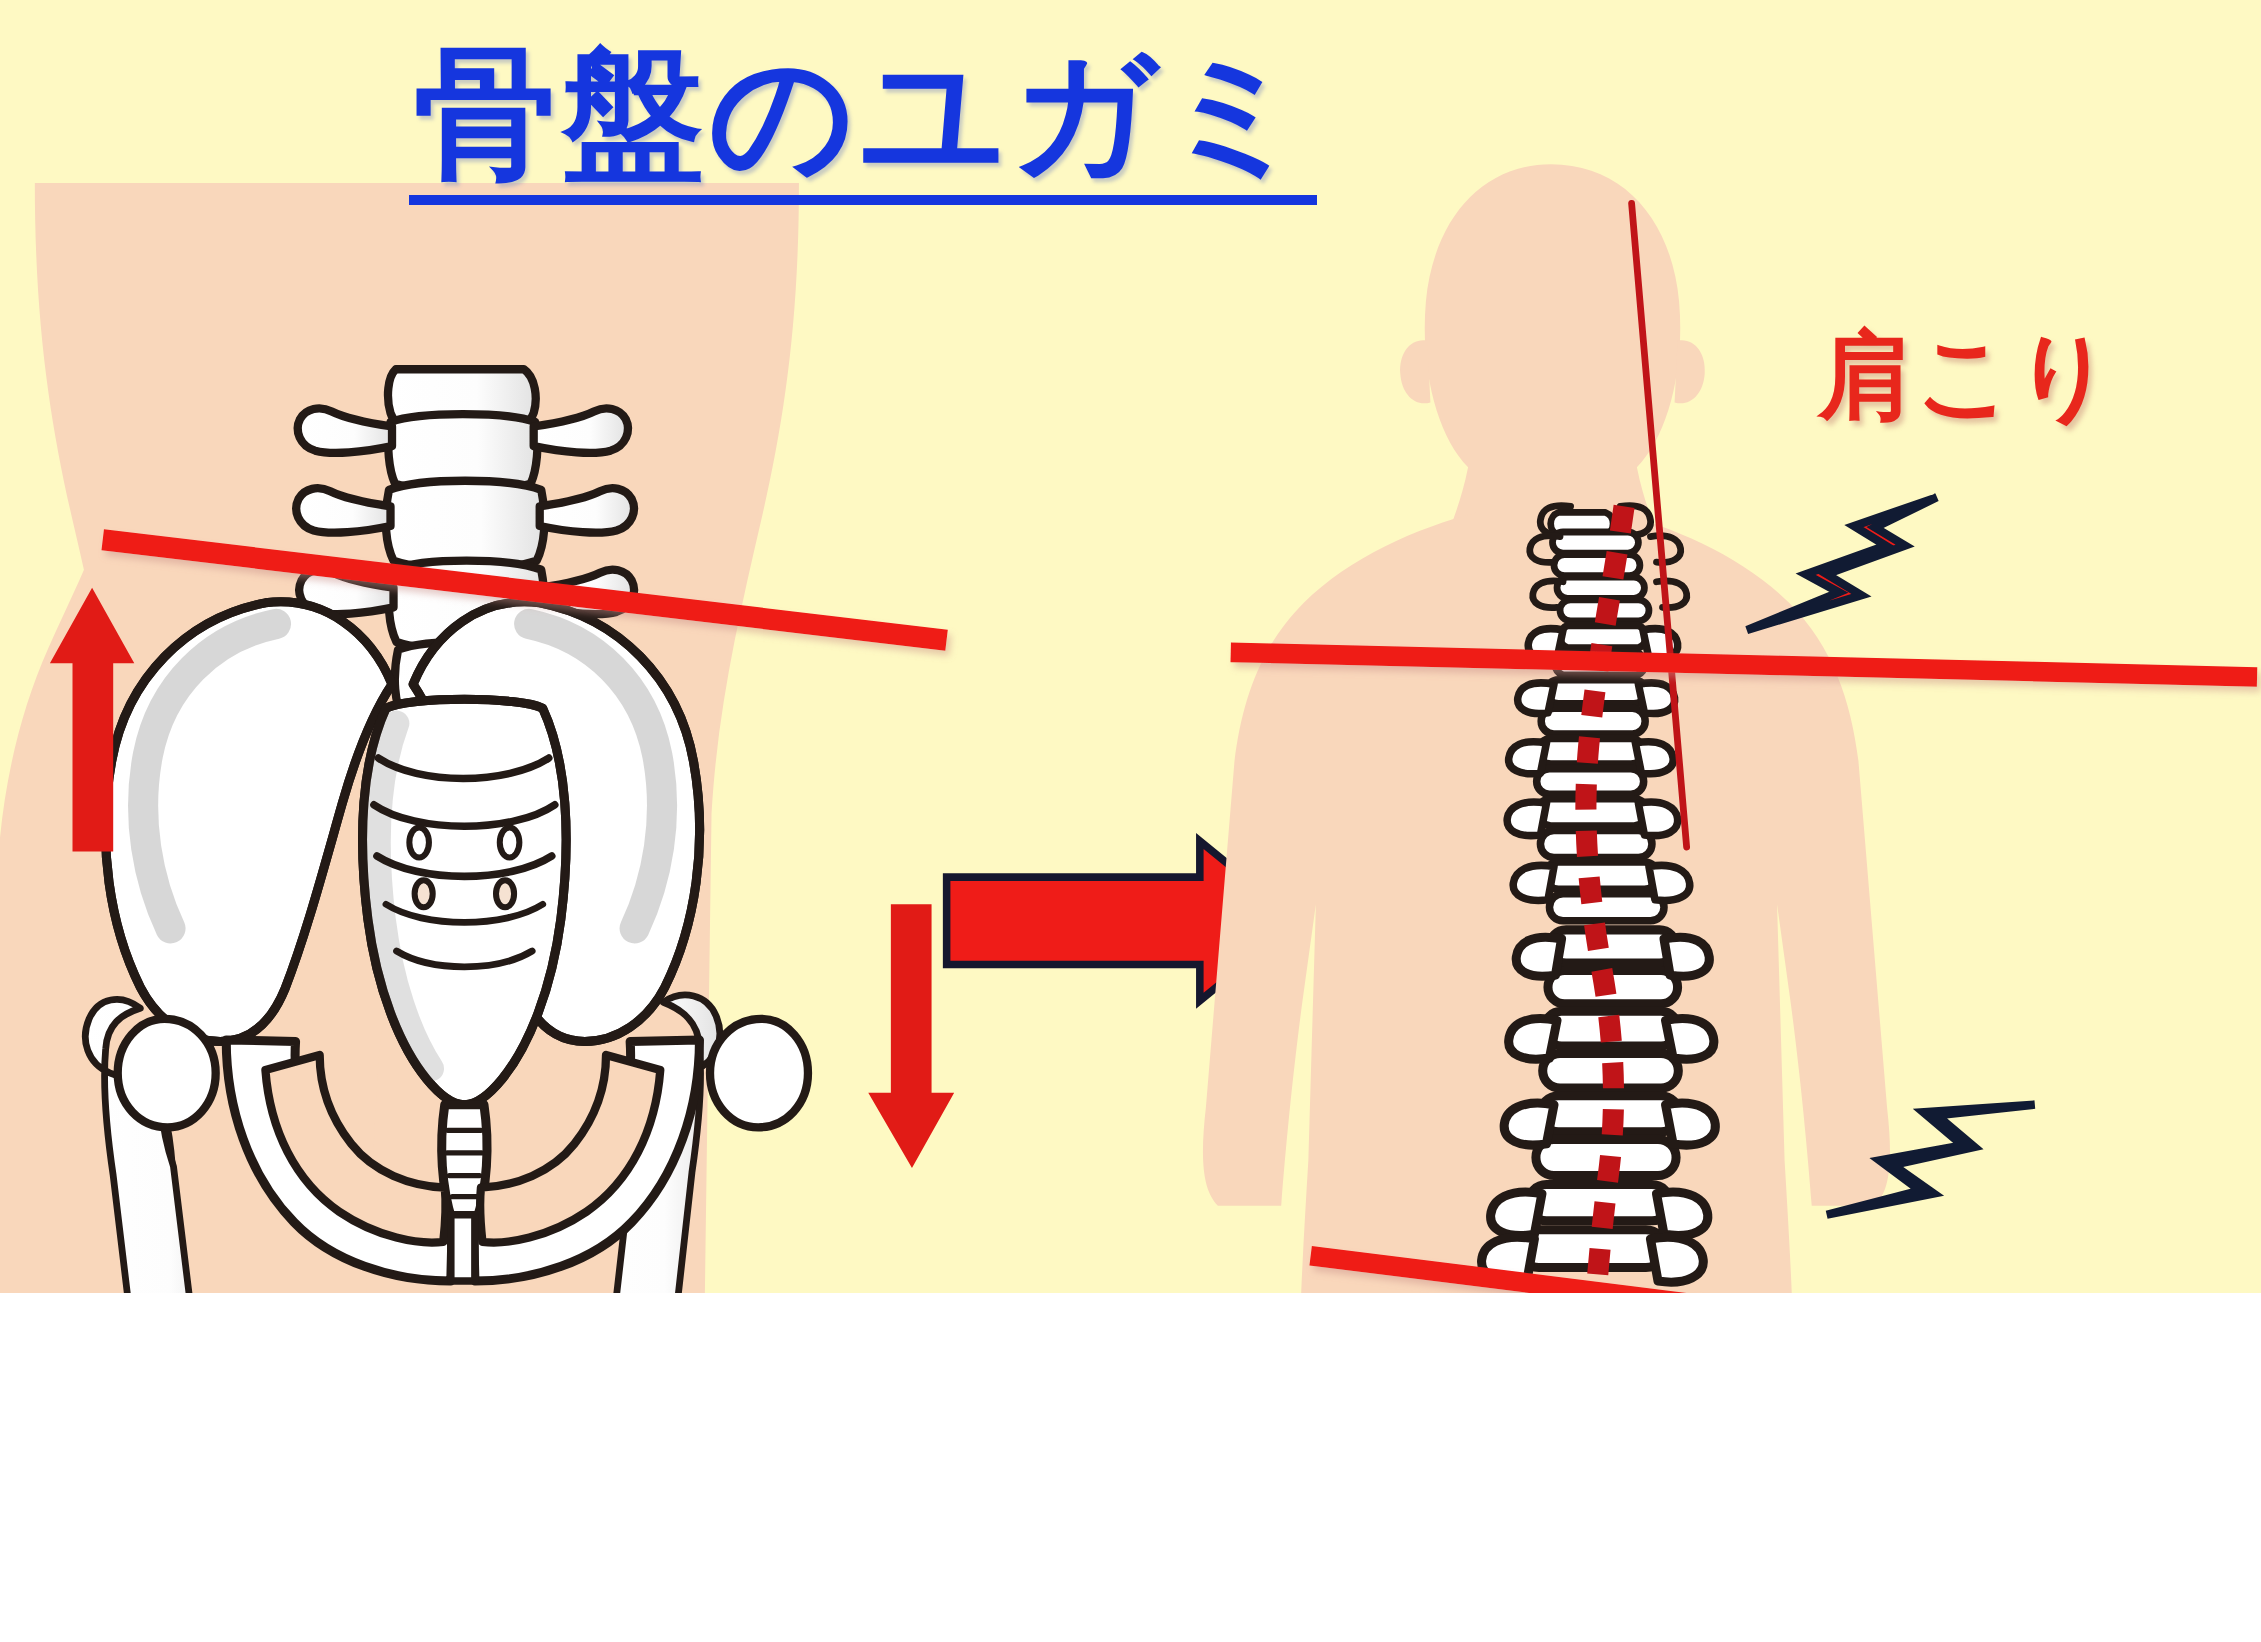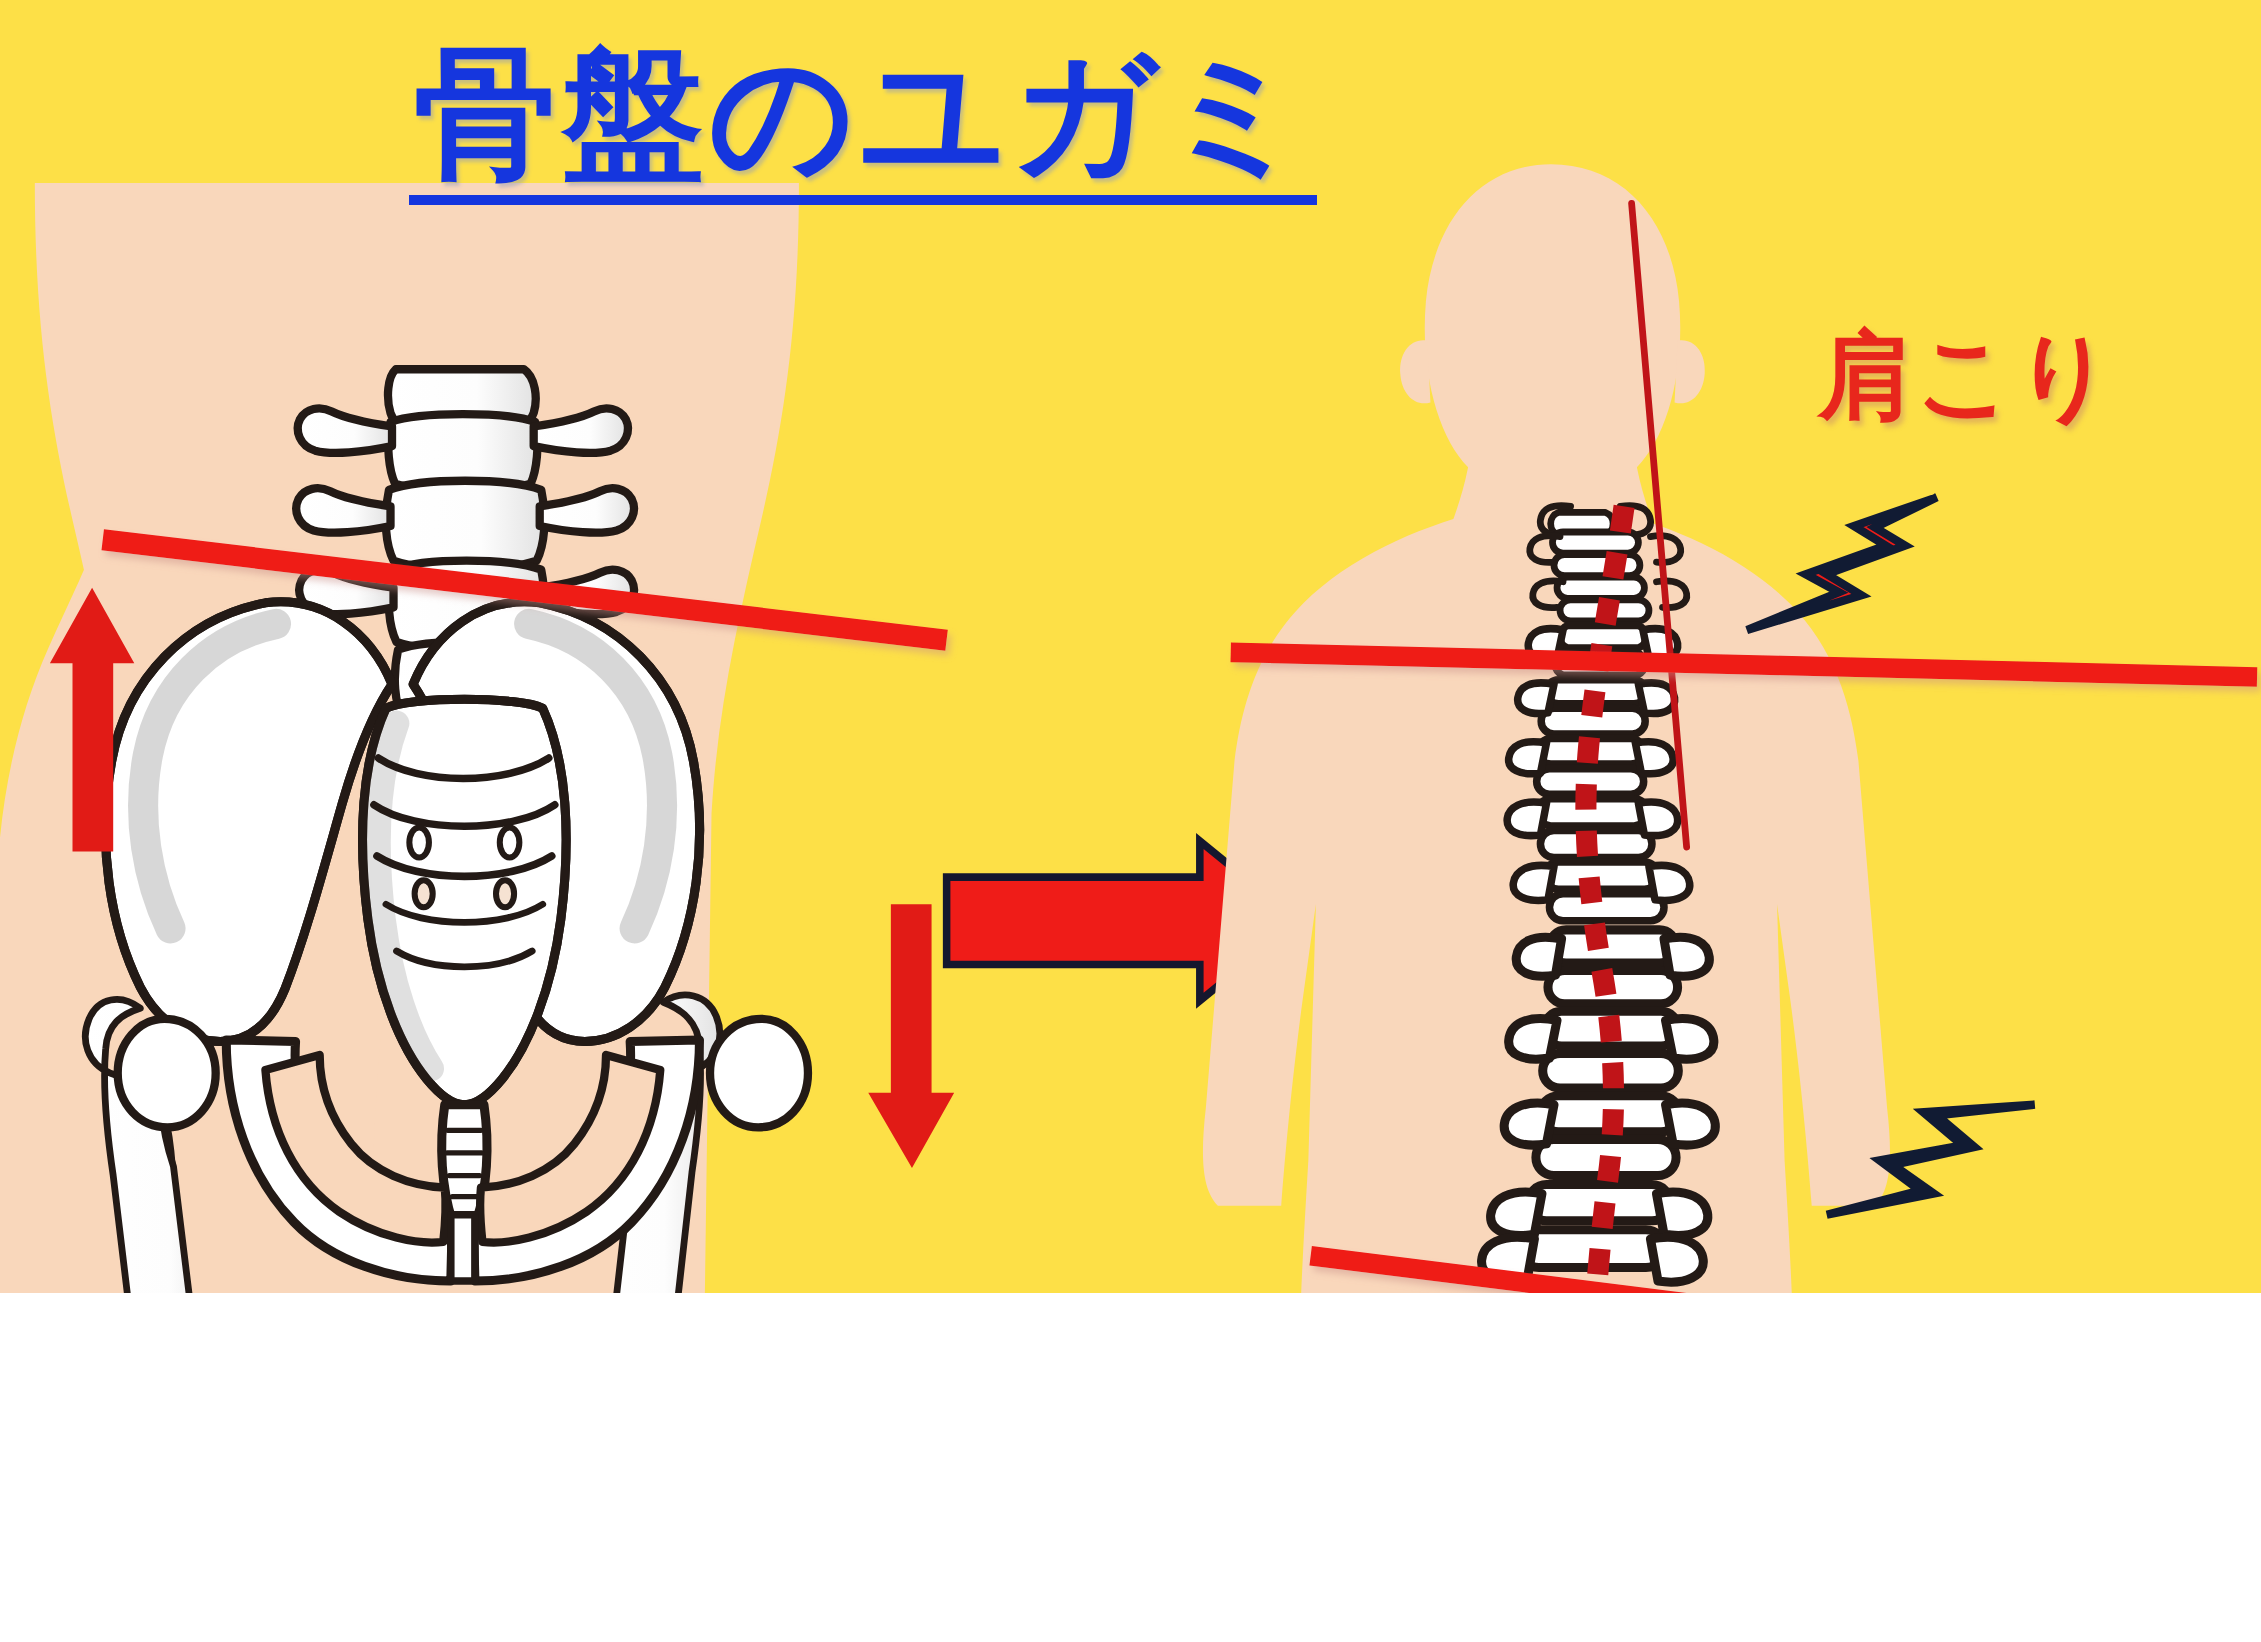--- a/index.html
+++ b/index.html
@@ -8,21 +8,21 @@
     padding: 0;
     background: #ffffff;
   }
   body {
     font-family: "DejaVu Sans", "Liberation Sans", sans-serif;
   }
   #stage {
     position: relative;
     width: 2261px;
     height: 1293px;
-    background: #fde047;
+    background: #fef9c3;
     overflow: hidden;
   }
   #figure-svg {
     position: absolute;
     inset: 0;
     width: 2261px;
     height: 1642px;
     display: block;
   }
   

